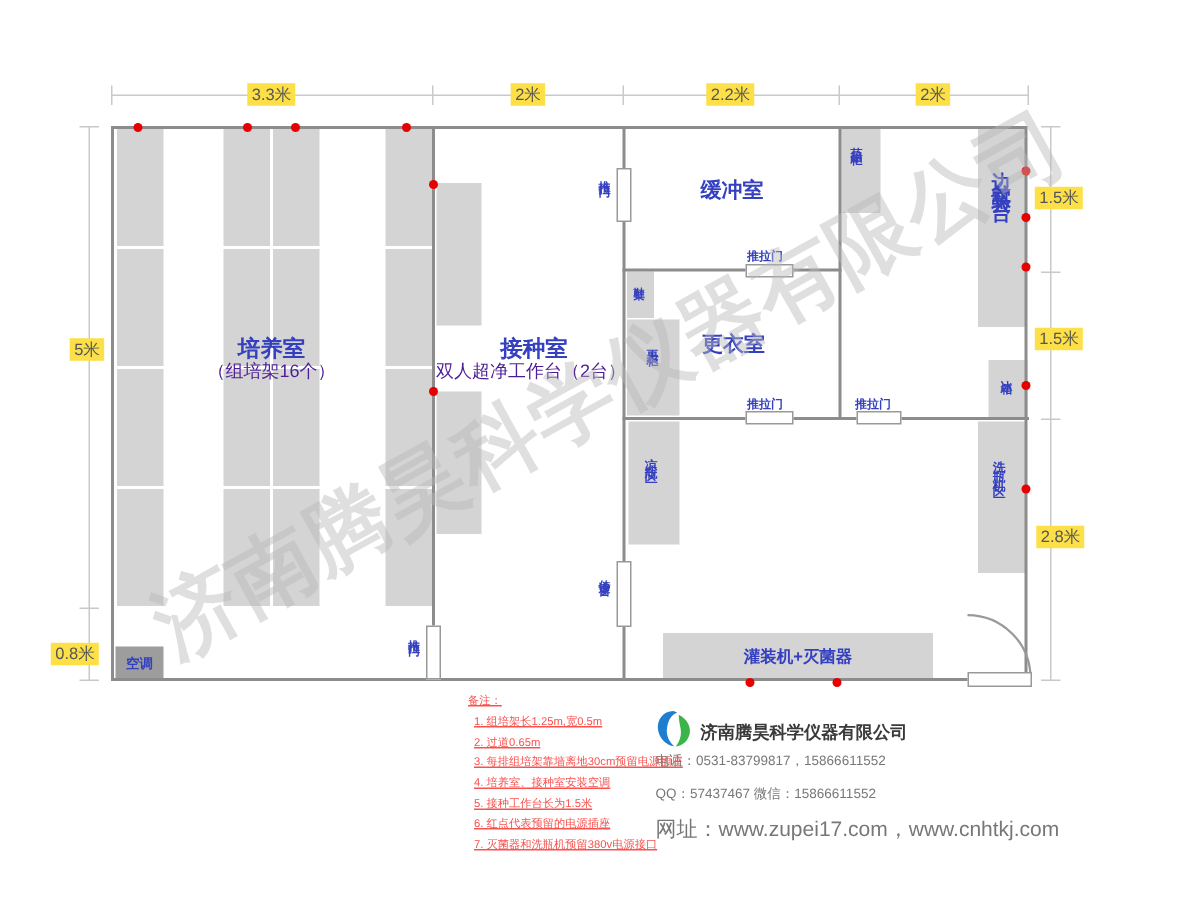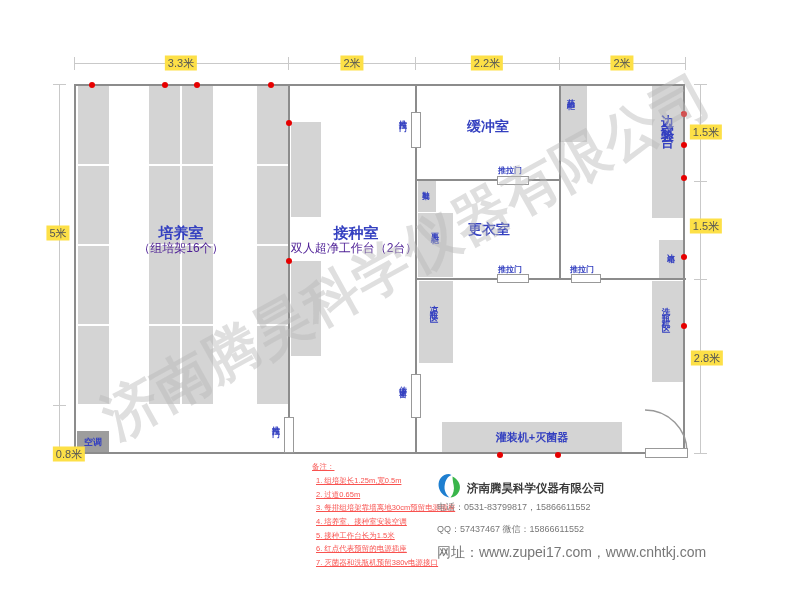--- a/index.html
+++ b/index.html
@@ -56,21 +56,21 @@
   <div class="dim-lab" style="left:181px;top:63px;">3.3米</div>
   <div class="dim-lab" style="left:352px;top:63px;">2米</div>
   <div class="dim-lab" style="left:487px;top:63px;">2.2米</div>
   <div class="dim-lab" style="left:622px;top:63px;">2米</div>
 
   <div class="dim-line" style="left:59px;top:84px;width:1px;height:370px;"></div>
   <div class="dim-line" style="left:53px;top:84px;width:13px;height:1px;"></div>
   <div class="dim-line" style="left:53px;top:405px;width:13px;height:1px;"></div>
   <div class="dim-line" style="left:53px;top:453px;width:13px;height:1px;"></div>
   <div class="dim-lab" style="left:58px;top:233px;">5米</div>
-  <div class="dim-lab" style="left:50px;top:454px;margin-left:19px;">0.8米</div>
+  <div class="dim-lab" style="left:50px;top:436px;">0.8米</div>
 
   <div class="dim-line" style="left:700px;top:84px;width:1px;height:370px;"></div>
   <div class="dim-line" style="left:694px;top:84px;width:13px;height:1px;"></div>
   <div class="dim-line" style="left:694px;top:181px;width:13px;height:1px;"></div>
   <div class="dim-line" style="left:694px;top:279px;width:13px;height:1px;"></div>
   <div class="dim-line" style="left:694px;top:453px;width:13px;height:1px;"></div>
   <div class="dim-lab" style="left:706px;top:132px;">1.5米</div>
   <div class="dim-lab" style="left:706px;top:226px;">1.5米</div>
   <div class="dim-lab" style="left:707px;top:358px;">2.8米</div>
 

